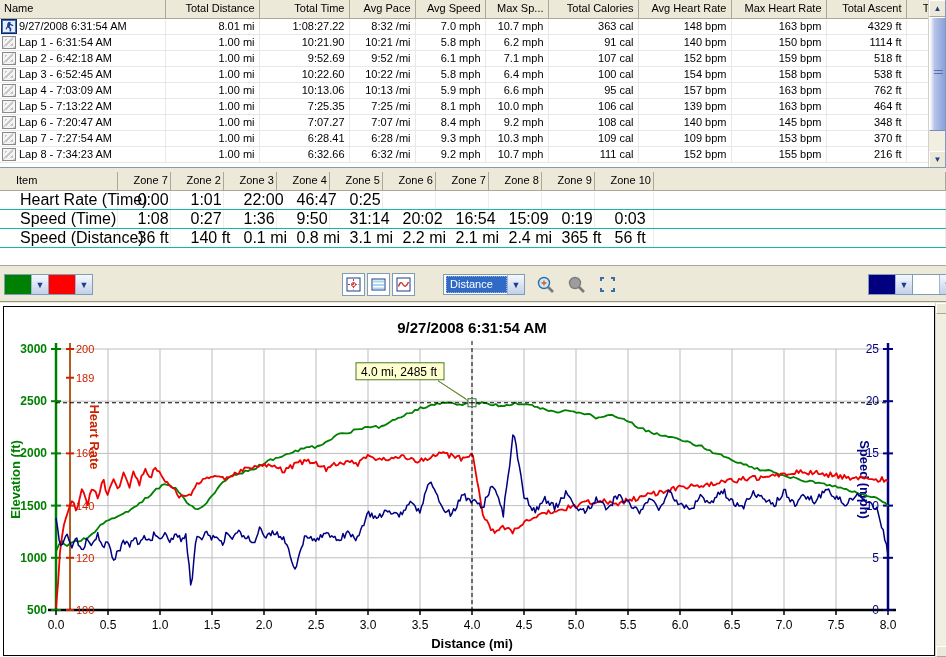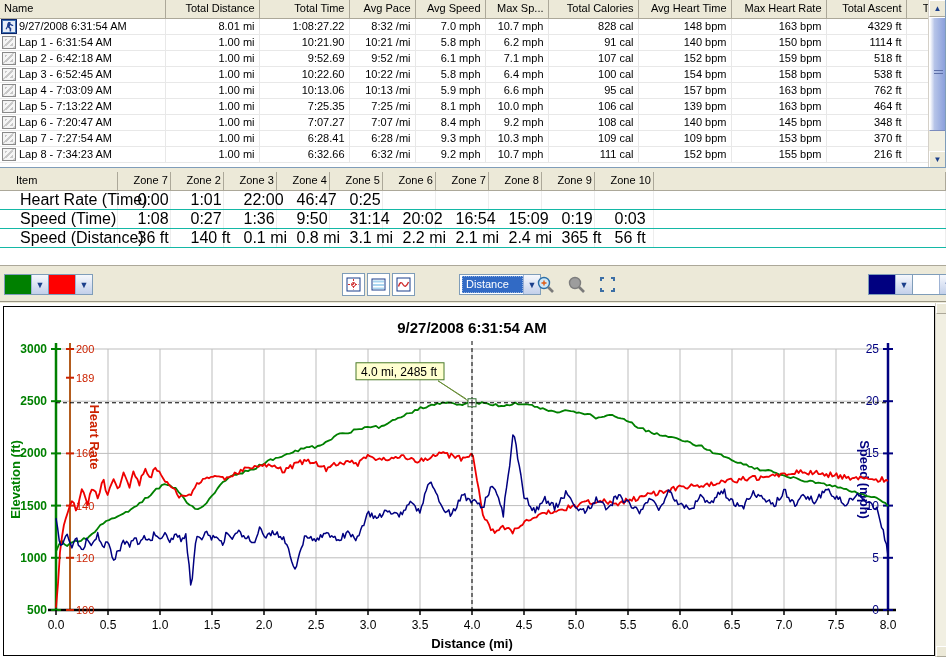--- a/index.html
+++ b/index.html
@@ -183,40 +183,40 @@
       </colgroup>
       <thead>
         <tr>
           <th class="lft">Name</th>
           <th>Total Distance</th>
           <th>Total Time</th>
           <th>Avg Pace</th>
           <th>Avg Speed</th>
           <th>Max Sp...</th>
           <th>Total Calories</th>
-          <th>Avg Heart Time</th>
+          <th>Avg Heart Rate</th>
           <th>Max Heart Rate</th>
           <th>Total Ascent</th>
           <th>Total Descent</th>
         </tr>
       </thead>
       <tbody id="activity-body">
           <tr class="sel">
             <td class="lft">
               <div class="namecell">
                 <span class="icon-run"></span>
                 <span>9/27/2008 6:31:54 AM</span>
               </div>
             </td>
             <td>8.01 mi</td>
             <td>1:08:27.22</td>
             <td>8:32 /mi</td>
             <td>7.0 mph</td>
             <td>10.7 mph</td>
-            <td>828 cal</td>
+            <td>363 cal</td>
             <td>148 bpm</td>
             <td>163 bpm</td>
             <td>4329 ft</td>
             <td>4130 ft</td>
           </tr>
           <tr>
             <td class="lft">
               <div class="namecell">
                 <span class="icon-lap"></span>
                 <span>Lap 1 - 6:31:54 AM</span>
@@ -475,21 +475,21 @@
           </svg>
         </div>
         <div class="tbtn">
           <svg width="15" height="15" viewBox="0 0 15 15">
             <rect x="1" y="1" width="13" height="13" fill="#fff" stroke="#1b3f8b"></rect>
             <path d="M2.5 9.5 Q4.5 3 7 7.5 Q9.5 12 12.5 5" fill="none" stroke="#d03030" stroke-width="1.4"></path>
           </svg>
         </div>
       </div>
 
-      <div class="combo" style="left:459px; width:82px;">
+      <div class="combo" style="left:443px; width:82px;">
         <div class="val">Distance</div>
         <div class="arrow">▼</div>
       </div>
 
       <div class="toolgrp" style="left:534px; gap:8px;">
         <div class="tbtn flat">
           <svg width="19" height="19" viewBox="0 0 19 19">
             <circle cx="8" cy="8" r="5.5" fill="#cfe8f7" stroke="#2a6ea8" stroke-width="1.4"></circle>
             <path d="M12 12 L17 17" stroke="#7a7a7a" stroke-width="2.6"></path>
             <path d="M8 5.5 V10.5 M5.5 8 H10.5" stroke="#e05a12" stroke-width="1.4"></path>

